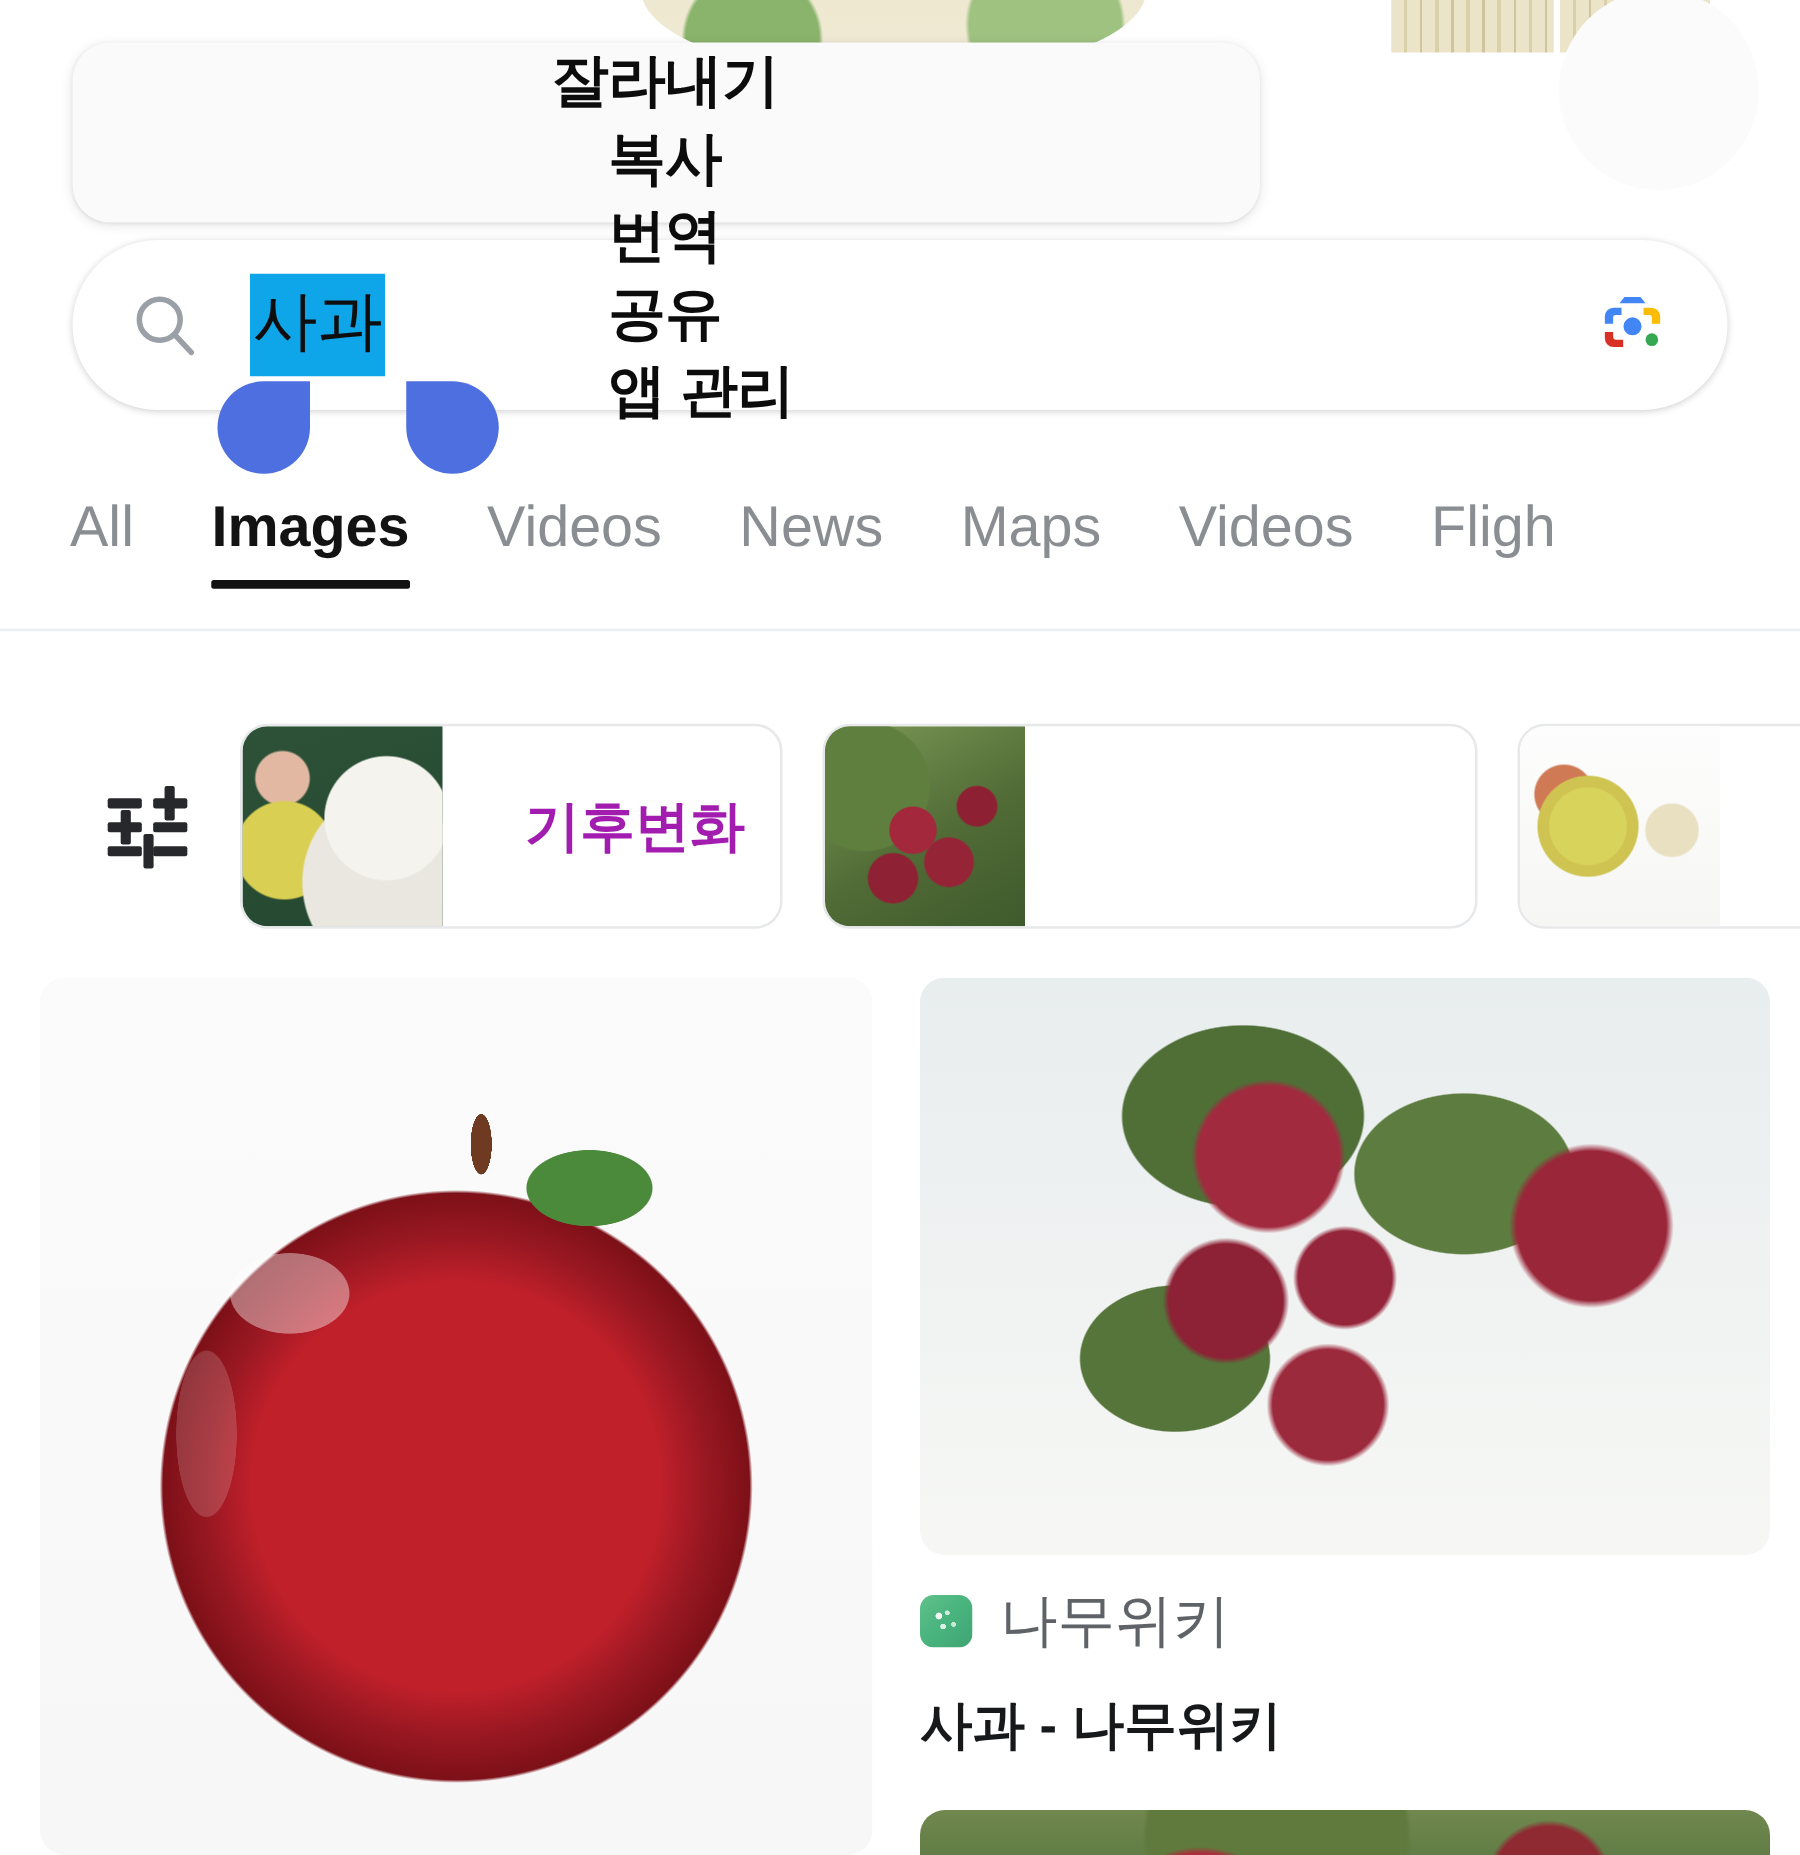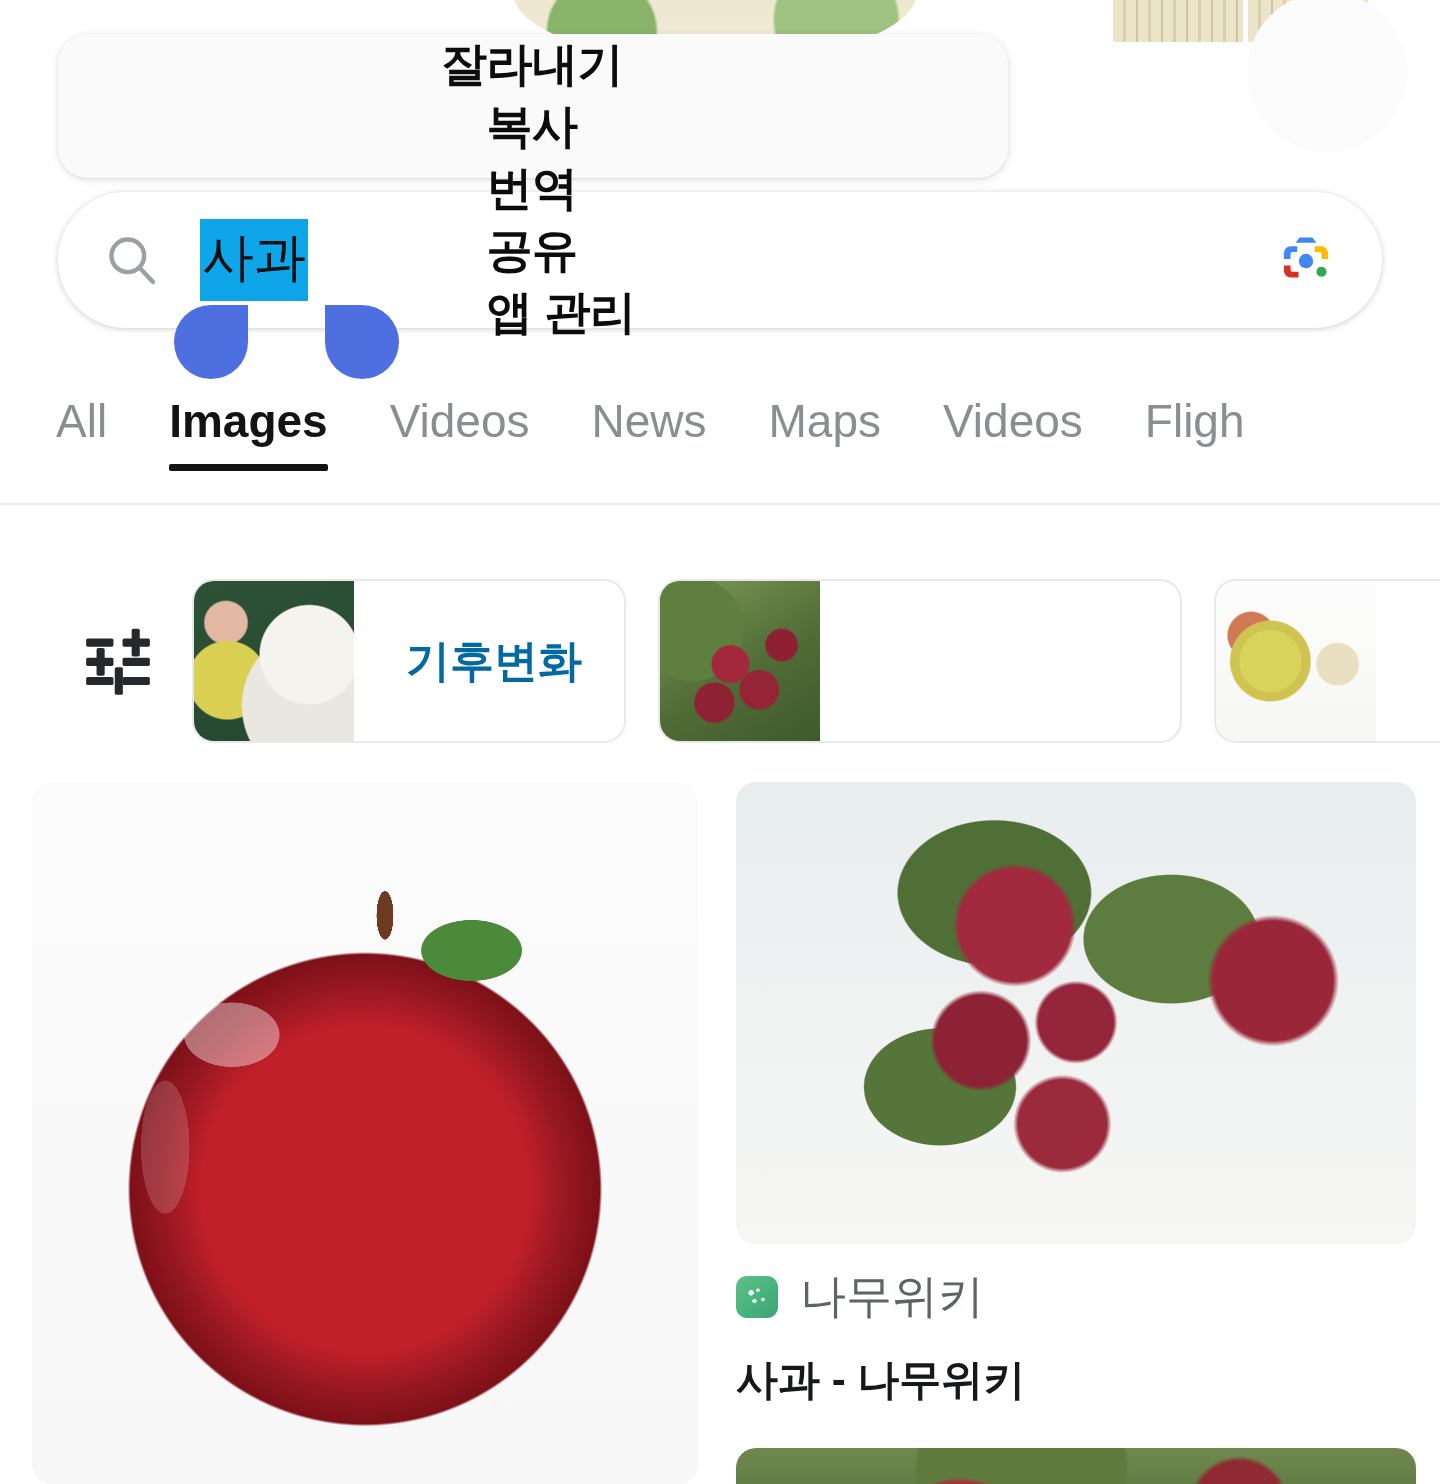--- a/index.html
+++ b/index.html
@@ -280,22 +280,22 @@
   .chip-thumb {
     width: 160px;
     height: 100%;
     flex: 0 0 auto;
     background-size: cover;
     background-position: center;
   }
   .chip-label {
     font-size: 44px;
     font-weight: 700;
-    color: #0369a1;
-    padding: 0 52px;
+    color: #a21caf;
+    padding: 0 66px;
     white-space: nowrap;
   }
   
   #chip-thumb-0 {
     background:
       radial-gradient(circle at 72% 46%, #f4f3ee 0 34%, rgba(0,0,0,0) 35%),
       radial-gradient(ellipse at 70% 78%, #e9e7df 0 40%, rgba(0,0,0,0) 41%),
       radial-gradient(circle at 21% 62%, #d9cf52 0 24%, rgba(0,0,0,0) 25%),
       radial-gradient(circle at 20% 26%, #e2b8a2 0 12%, rgba(0,0,0,0) 13%),
       linear-gradient(160deg, #2d5238 0%, #24482f 100%);

